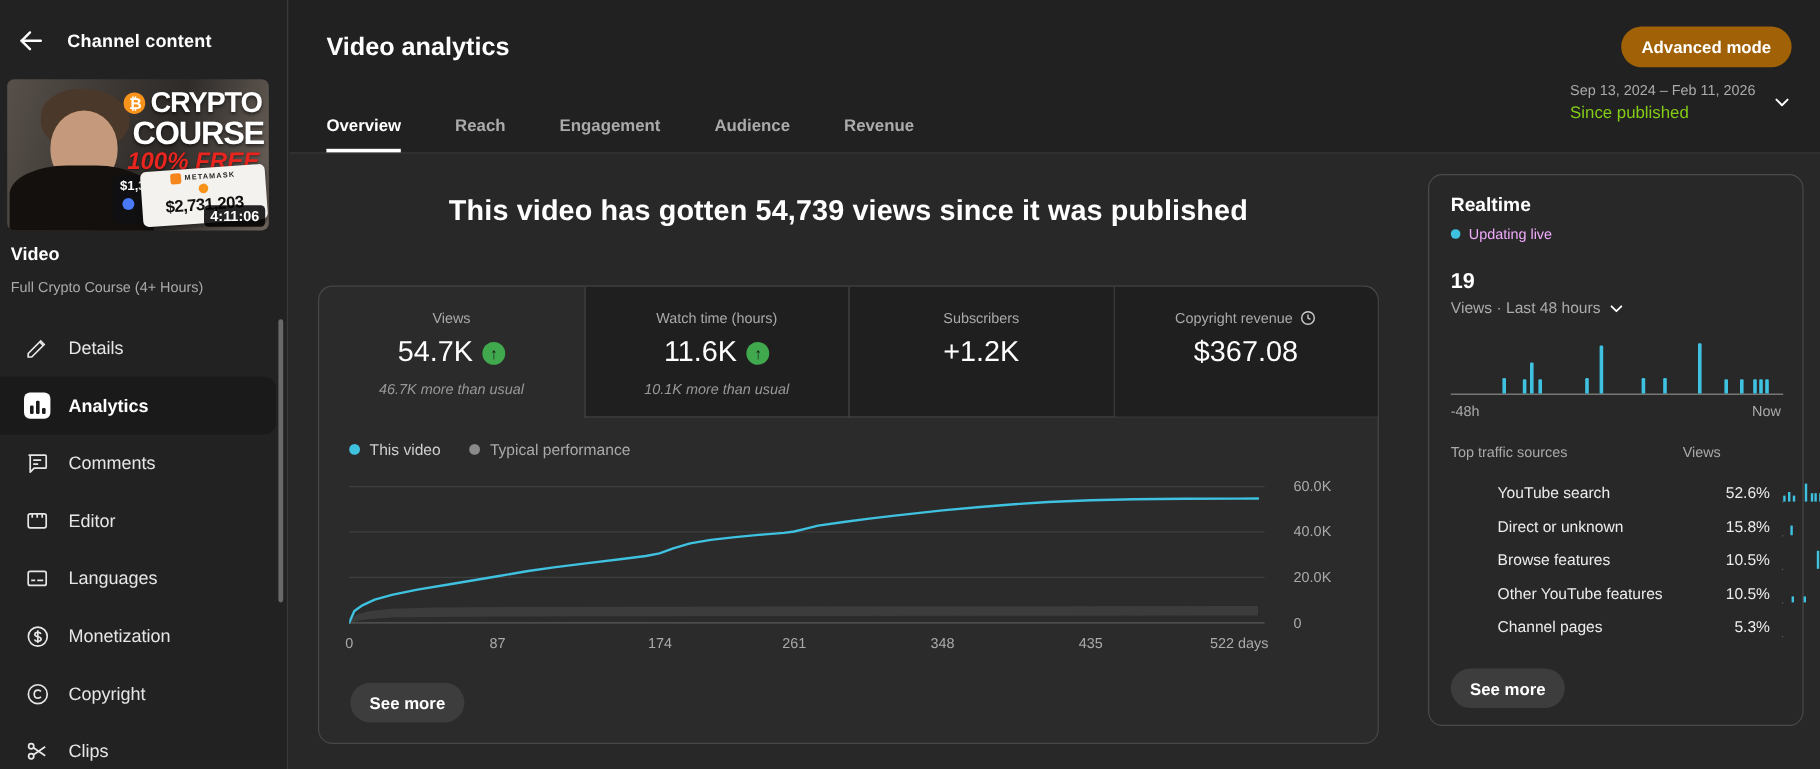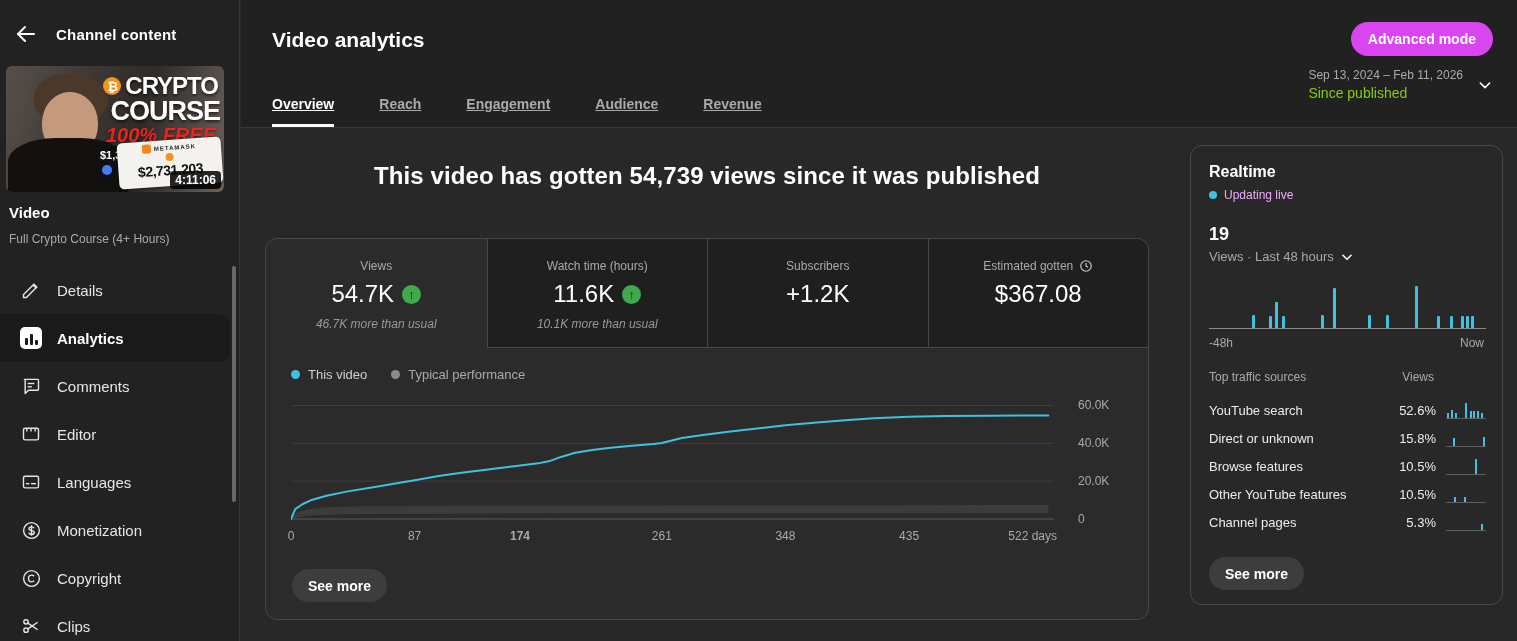--- a/index.html
+++ b/index.html
@@ -53,25 +53,25 @@
   .analytics-chip { width:22px; height:22px; background:#fff; border-radius:5px; display:flex; align-items:flex-end;
     justify-content:center; gap:2px; padding-bottom:4px; }
   .analytics-chip i { width:3px; background:#1a1a1a; border-radius:1px; }
   .scrollbar-thumb { position:absolute; left:232px; top:266px; width:4px; height:236px; background:#696969; border-radius:2px; }
 
   
   #header { position:absolute; left:241px; top:0; width:1276px; height:128px; background:#212121;
     border-bottom:1px solid #3a3a3a; }
   .page-title { position:absolute; left:31px; top:28px; font-size:21px; font-weight:700; }
   #tabs { position:absolute; left:31px; bottom:0; display:flex; gap:45px; }
-  .tab { font-size:14px; font-weight:700; color:#aaaaaa; padding-bottom:15px; cursor:pointer; position:relative;text-decoration:underline; }
+  .tab { font-size:14px; font-weight:700; color:#aaaaaa; padding-bottom:15px; cursor:pointer; position:relative; }
   .tab.active { color:#fff; }
   .tab.active::after { content:""; position:absolute; left:0; right:0; bottom:0; height:3px; background:#fff; }
   .adv-btn { position:absolute; right:24px; top:22px; height:34px; padding:16px 17px; border-radius:17px;
-    background:#d946ef; border:none; color:#fff; font-size:14px; font-weight:700; font-family:inherit;
+    background:#a16207; border:none; color:#fff; font-size:14px; font-weight:700; font-family:inherit;
     display:flex; align-items:center; cursor:pointer; }
   .date-picker { position:absolute; right:24px; top:68px; display:flex; align-items:center; gap:14px; cursor:pointer; }
   .date-texts { text-align:left; }
   .date-range { font-size:12px; color:#aaaaaa; }
   .date-mode { font-size:14px; color:#84cc16; margin-top:3px; }
   .chev { width:16px; height:16px; color:#fff; }
 
   
   .headline { position:absolute; left:265px; top:162px; width:884px; text-align:center;
     font-size:24px; font-weight:700; letter-spacing:.1px; }
@@ -113,21 +113,21 @@
   .rt-count { position:absolute; left:18px; top:78px; font-size:18px; font-weight:700; }
   .rt-views-row { position:absolute; left:18px; top:103px; display:flex; align-items:center; gap:6px;
     font-size:13px; color:#aaaaaa; cursor:pointer; }
   #rt-bars { position:absolute; left:18px; top:139px; width:277px; height:44px; border-bottom:1px solid #8a8a8a; }
   #rt-bars i { position:absolute; bottom:0; width:3px; border-radius:1px 1px 0 0; }
   .rt-axis { position:absolute; top:190px; font-size:12px; color:#aaaaaa; }
   .rt-table-head { position:absolute; left:18px; top:224px; width:277px; display:flex; justify-content:space-between;
     font-size:12px; color:#aaaaaa;text-align:right; }
   .rt-table-head span:last-child { margin-right:52px; }
   #rt-rows { position:absolute; left:18px; top:250px; width:277px; }
-  .rt-row { height:28px; display:flex; align-items:center; }
+  .rt-row { height:28px; display:flex; align-items:center;margin-left:39px; }
   .rt-row-label { flex:0 0 150px; font-size:13px; color:#ececec; }
   .rt-row-value { flex:0 0 77px; font-size:13px; color:#ececec; text-align:right; }
   .spark { position:relative; width:40px; height:18px; margin-left:10px; border-bottom:1px solid #5f5f5f; }
   .spark i { position:absolute; bottom:0; width:2px; }
   #see-more-rt { left:18px; top:411px; }
 </style>
 </head>
 <body>
 
 <div id="sidebar">
@@ -298,21 +298,21 @@
       <div class="metric-note">10.1K more than usual</div>
     </div>
     <div class="metric-cell">
       <div class="metric-label">Subscribers</div>
       <div class="metric-value">
           <span>+1.2K</span>
         </div>
     </div>
     <div class="metric-cell">
       <div class="metric-label">
-          <span>Estimated gotten</span>
+          <span>Copyright revenue</span>
         <svg class="clock-icon" viewBox="0 0 24 24" fill="none" stroke="currentColor" stroke-width="2">
             <circle cx="12" cy="12" r="9"></circle>
             <polyline points="12,7 12,12 15.5,14"></polyline>
           </svg>
       </div>
       <div class="metric-value">
           <span>$367.08</span>
         </div>
     </div>
   </div>
@@ -338,21 +338,21 @@
     </svg>
   <div id="y-labels">
       <span class="y-label" style="top: 273px;">0</span>
       <span class="y-label" style="top: 235.154px;">20.0K</span>
       <span class="y-label" style="top: 197.308px;">40.0K</span>
       <span class="y-label" style="top: 159.462px;">60.0K</span>
     </div>
   <div id="x-labels">
       <span class="x-label" style="left: 25px;">0</span>
       <span class="x-label" style="left: 148.615px;">87</span>
-      <span class="x-label" style="left: 254px; font-weight: bold;">174</span>
+      <span class="x-label" style="left: 284px;">174</span>
       <span class="x-label" style="left: 395.844px;">261</span>
       <span class="x-label" style="left: 519.458px;">348</span>
       <span class="x-label" style="left: 643.073px;">435</span>
       <span class="x-label" style="left: 766.687px;">522 days</span>
     </div>
 
   <button class="see-more" id="see-more-main">See more</button>
 </div>
 
 <div id="realtime">

